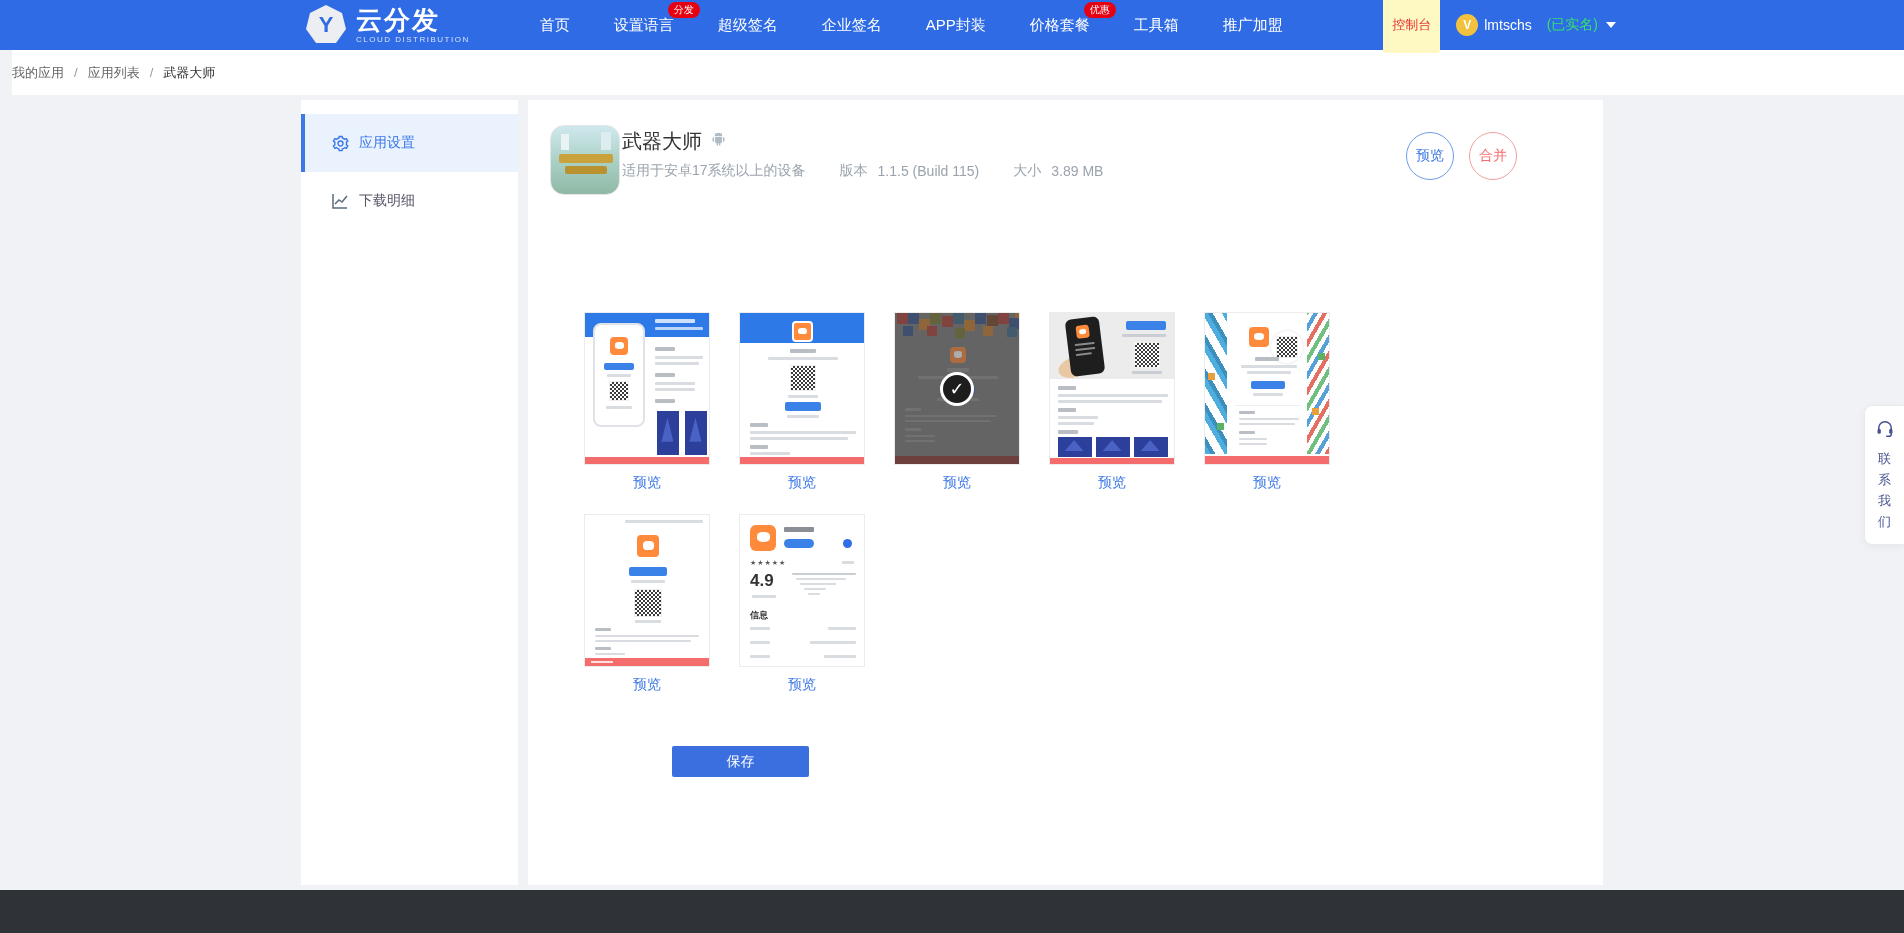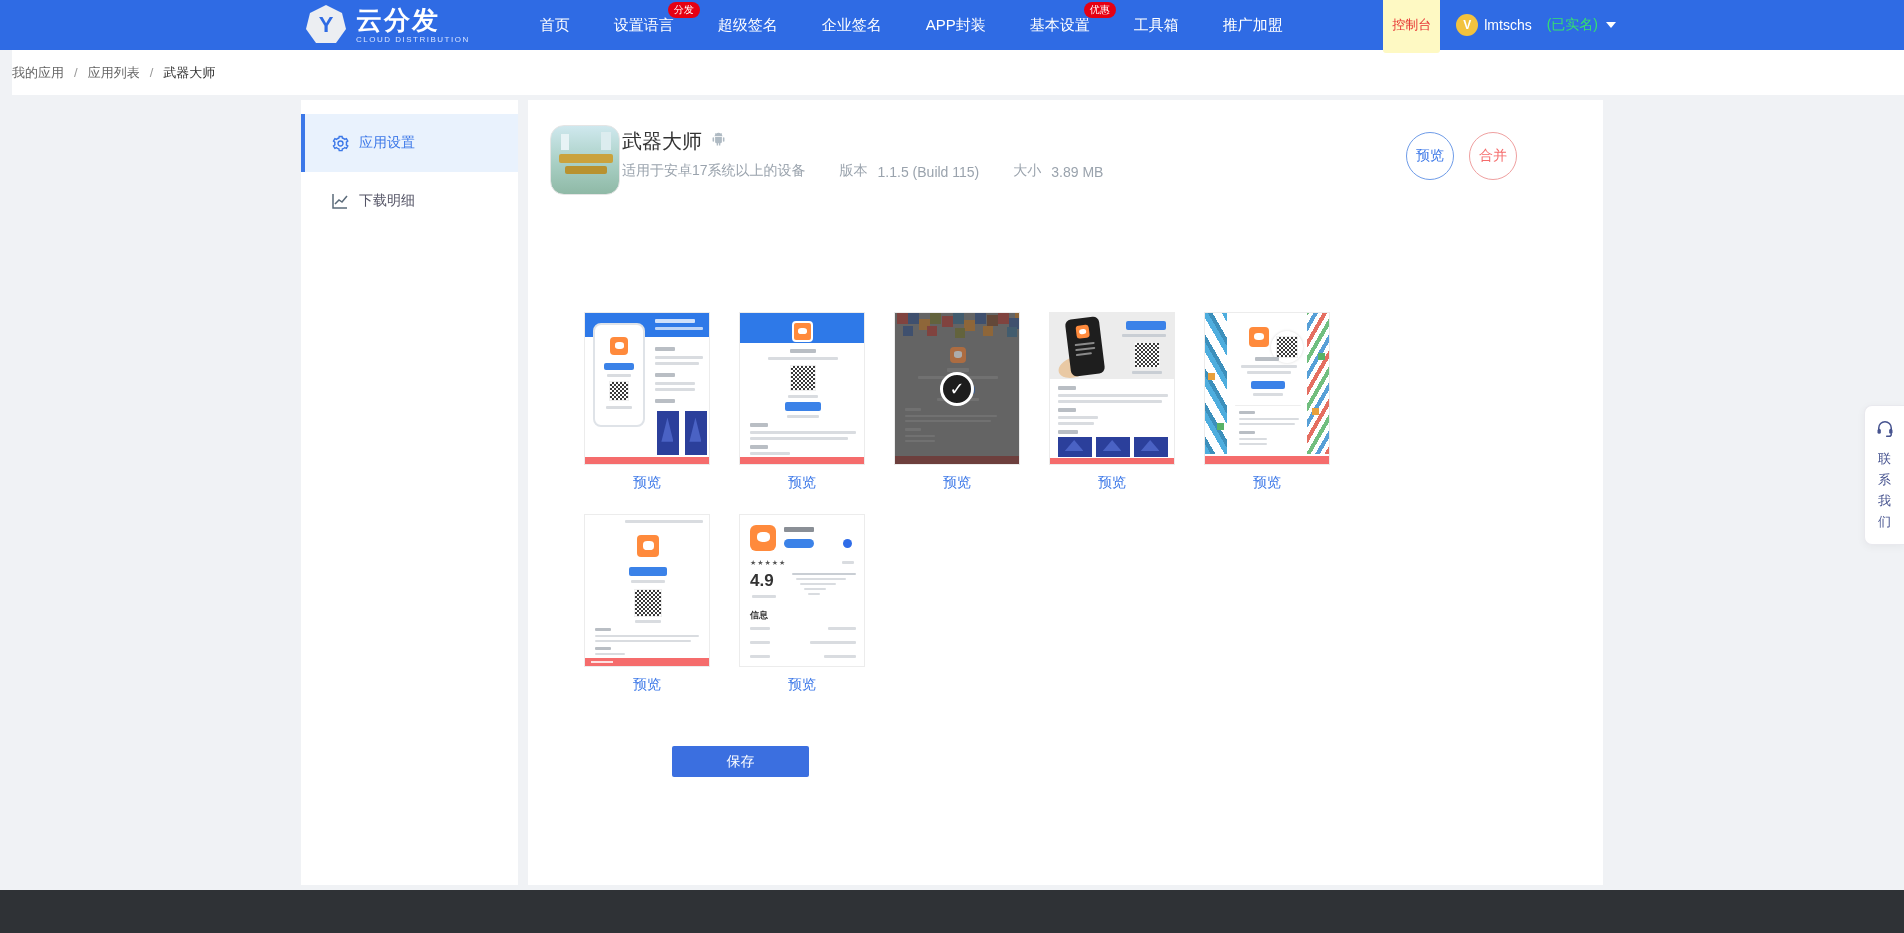--- a/index.html
+++ b/index.html
@@ -52,21 +52,21 @@
   .app-header { position:relative; height:134px; }
   .app-icon { position:absolute; left:22px; top:25px; width:70px; height:70px; border-radius:14px;
     background:linear-gradient(180deg,#cfe8ee 0%,#a8cfc4 55%,#8fb9a6 100%); overflow:hidden; border:1px solid #e5e5e5; }
   .app-icon .ribbon { position:absolute; left:8px; top:28px; width:54px; height:9px; background:#caa23c; border-radius:2px; }
   .app-icon .ribbon2 { position:absolute; left:14px; top:40px; width:42px; height:8px; background:#b8922f; border-radius:2px; }
   .app-icon .tower { position:absolute; left:10px; top:8px; width:8px; height:16px; background:#e7f3f5; }
   .app-icon .tower2 { position:absolute; left:50px; top:6px; width:10px; height:18px; background:#dcecef; }
   .app-title-row { position:absolute; left:94px; top:28px; display:flex; align-items:center; }
   .app-title { font-size:20px; color:#333; font-weight:500; }
   .android-icon { margin-left:8px; opacity:.85; }
-  .app-sub { position:absolute; left:94px; top:62px; font-size:14px; color:#9aa3ad; display:flex; align-items:flex-end; }
+  .app-sub { position:absolute; left:94px; top:62px; font-size:14px; color:#9aa3ad; display:flex; align-items:center; }
   .app-sub .gap { margin-left:34px; }
   .app-sub .val { margin-left:10px; }
   .header-actions { position:absolute; right:86px; top:32px; display:flex; }
   .circle-btn { width:48px; height:48px; border-radius:50%; background:#fff; font-size:14px;
     display:flex; align-items:center; justify-content:center; cursor:pointer; margin-left:15px; }
   .circle-btn.blue { border:1px solid #6f9ce8; color:#3c78e8; }
   .circle-btn.red { border:1px solid #efa0a0; color:#f56c6c; }
   
   .tabbar { height:39px; background:#f7f8fa; border-bottom:1px solid #e6e6e6; border-top:1px solid #f0f0f0; display:flex; }
   .tab { width:97px; height:39px; line-height:38px; text-align:center; font-size:14px; color:#555;
@@ -156,21 +156,21 @@
       <div class="logo-title">云分发</div>
       <div class="logo-sub">CLOUD DISTRIBUTION</div>
     </div>
   </div>
   <nav class="nav-links">
     <a class="nav-item">首页</a>
     <a class="nav-item"><span>设置语言</span><span class="nav-badge">分发</span></a>
     <a class="nav-item">超级签名</a>
     <a class="nav-item">企业签名</a>
     <a class="nav-item">APP封装</a>
-    <a class="nav-item"><span>基本设置</span><span class="nav-badge">优惠</span></a>
+    <a class="nav-item"><span>价格套餐</span><span class="nav-badge">优惠</span></a>
     <a class="nav-item">工具箱</a>
     <a class="nav-item">推广加盟</a>
   </nav>
   <div class="nav-right">
     <button class="console-btn">控制台</button>
     <div class="avatar">V</div>
     <span class="user-name">lmtschs</span>
     <span class="user-verified">(已实名)</span>
     <span class="caret-down"></span>
   </div>

